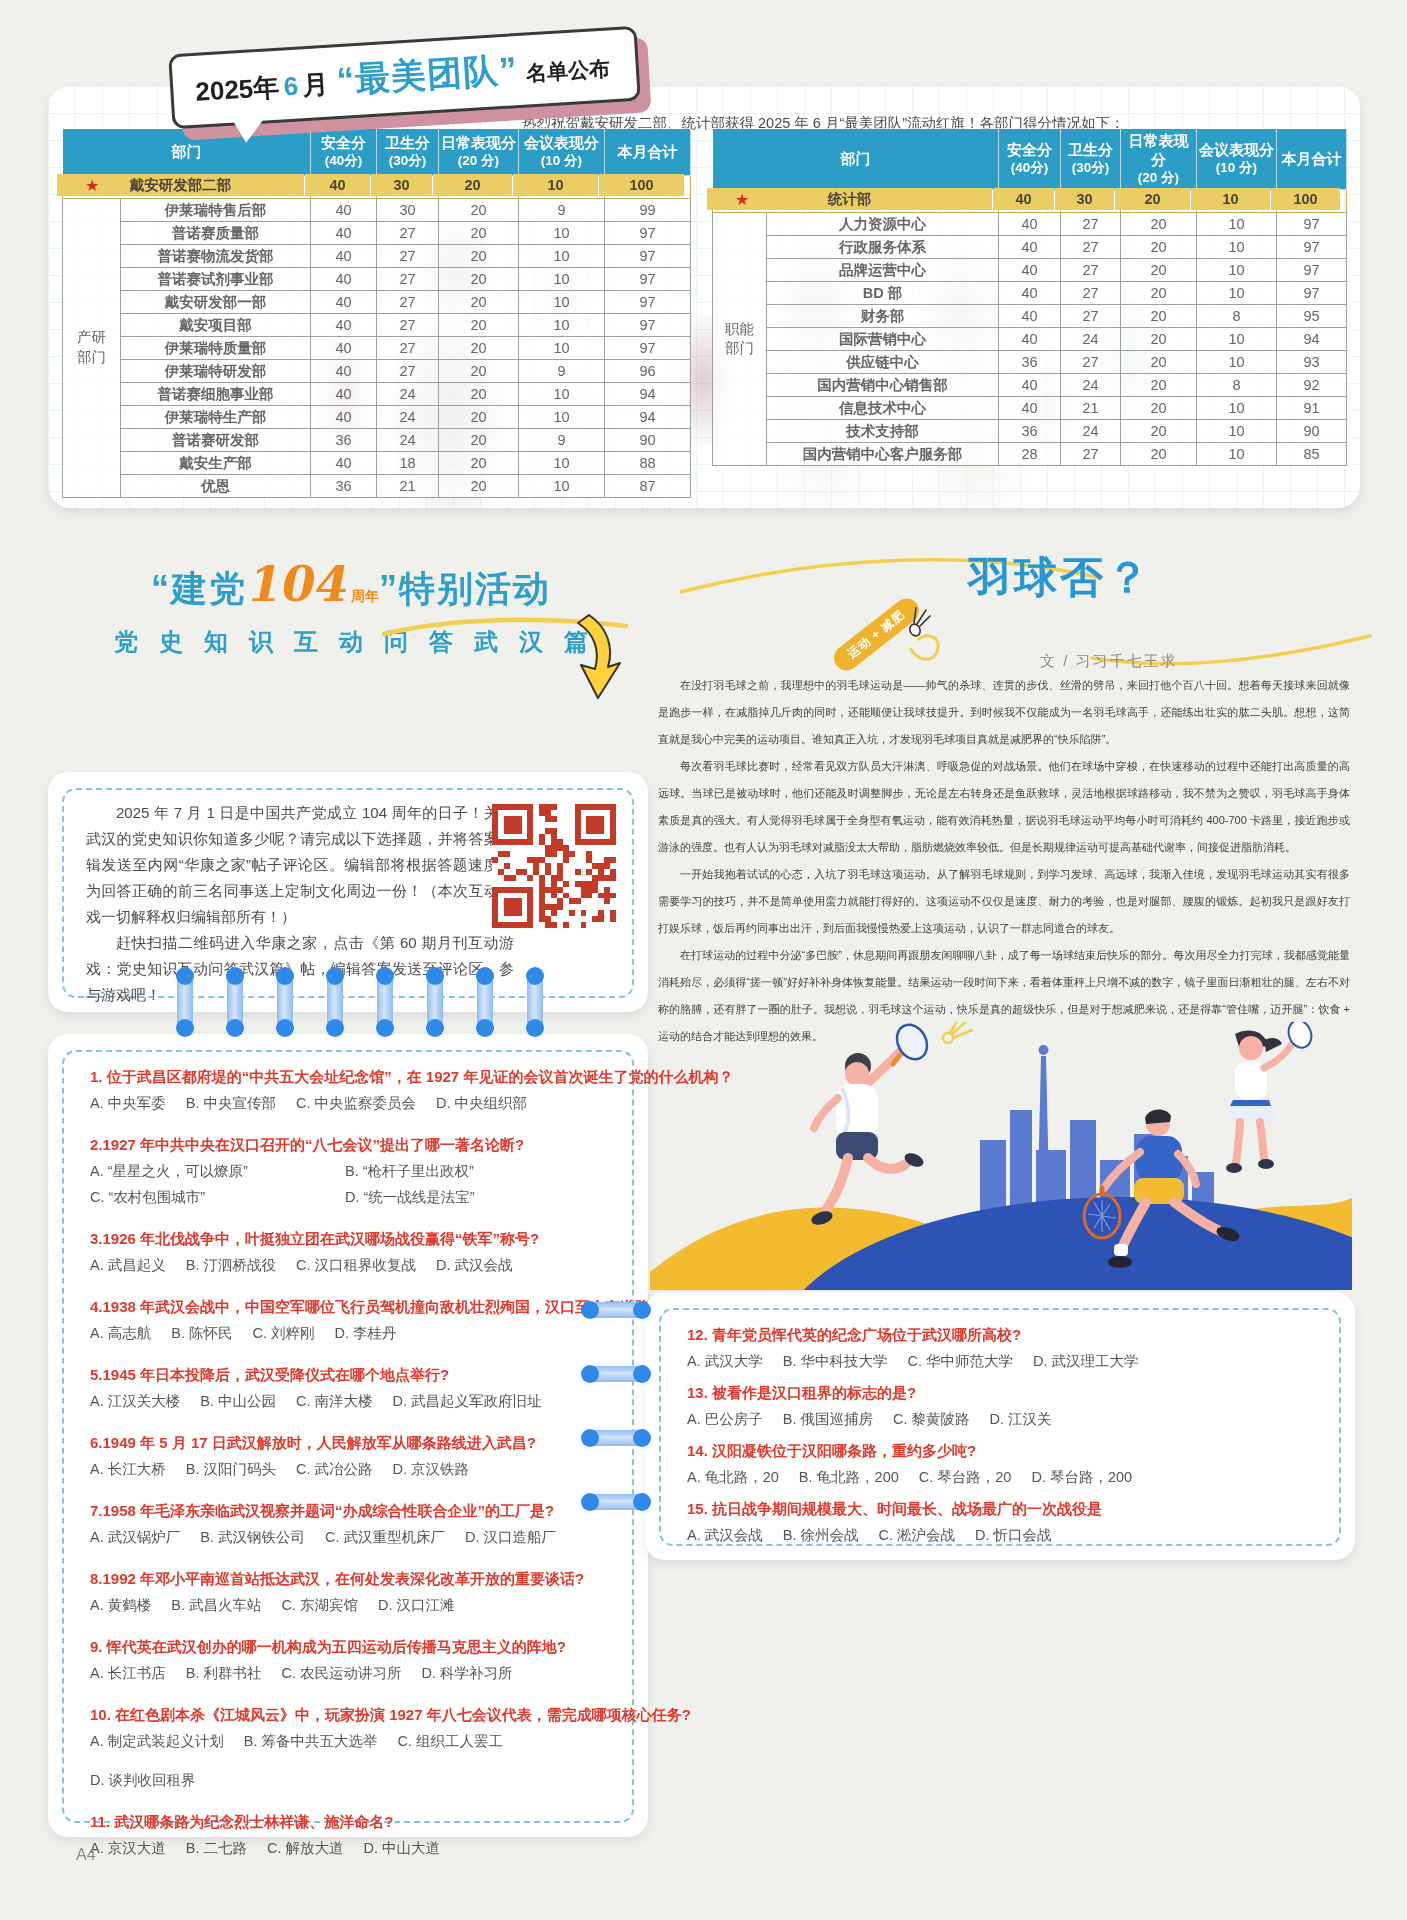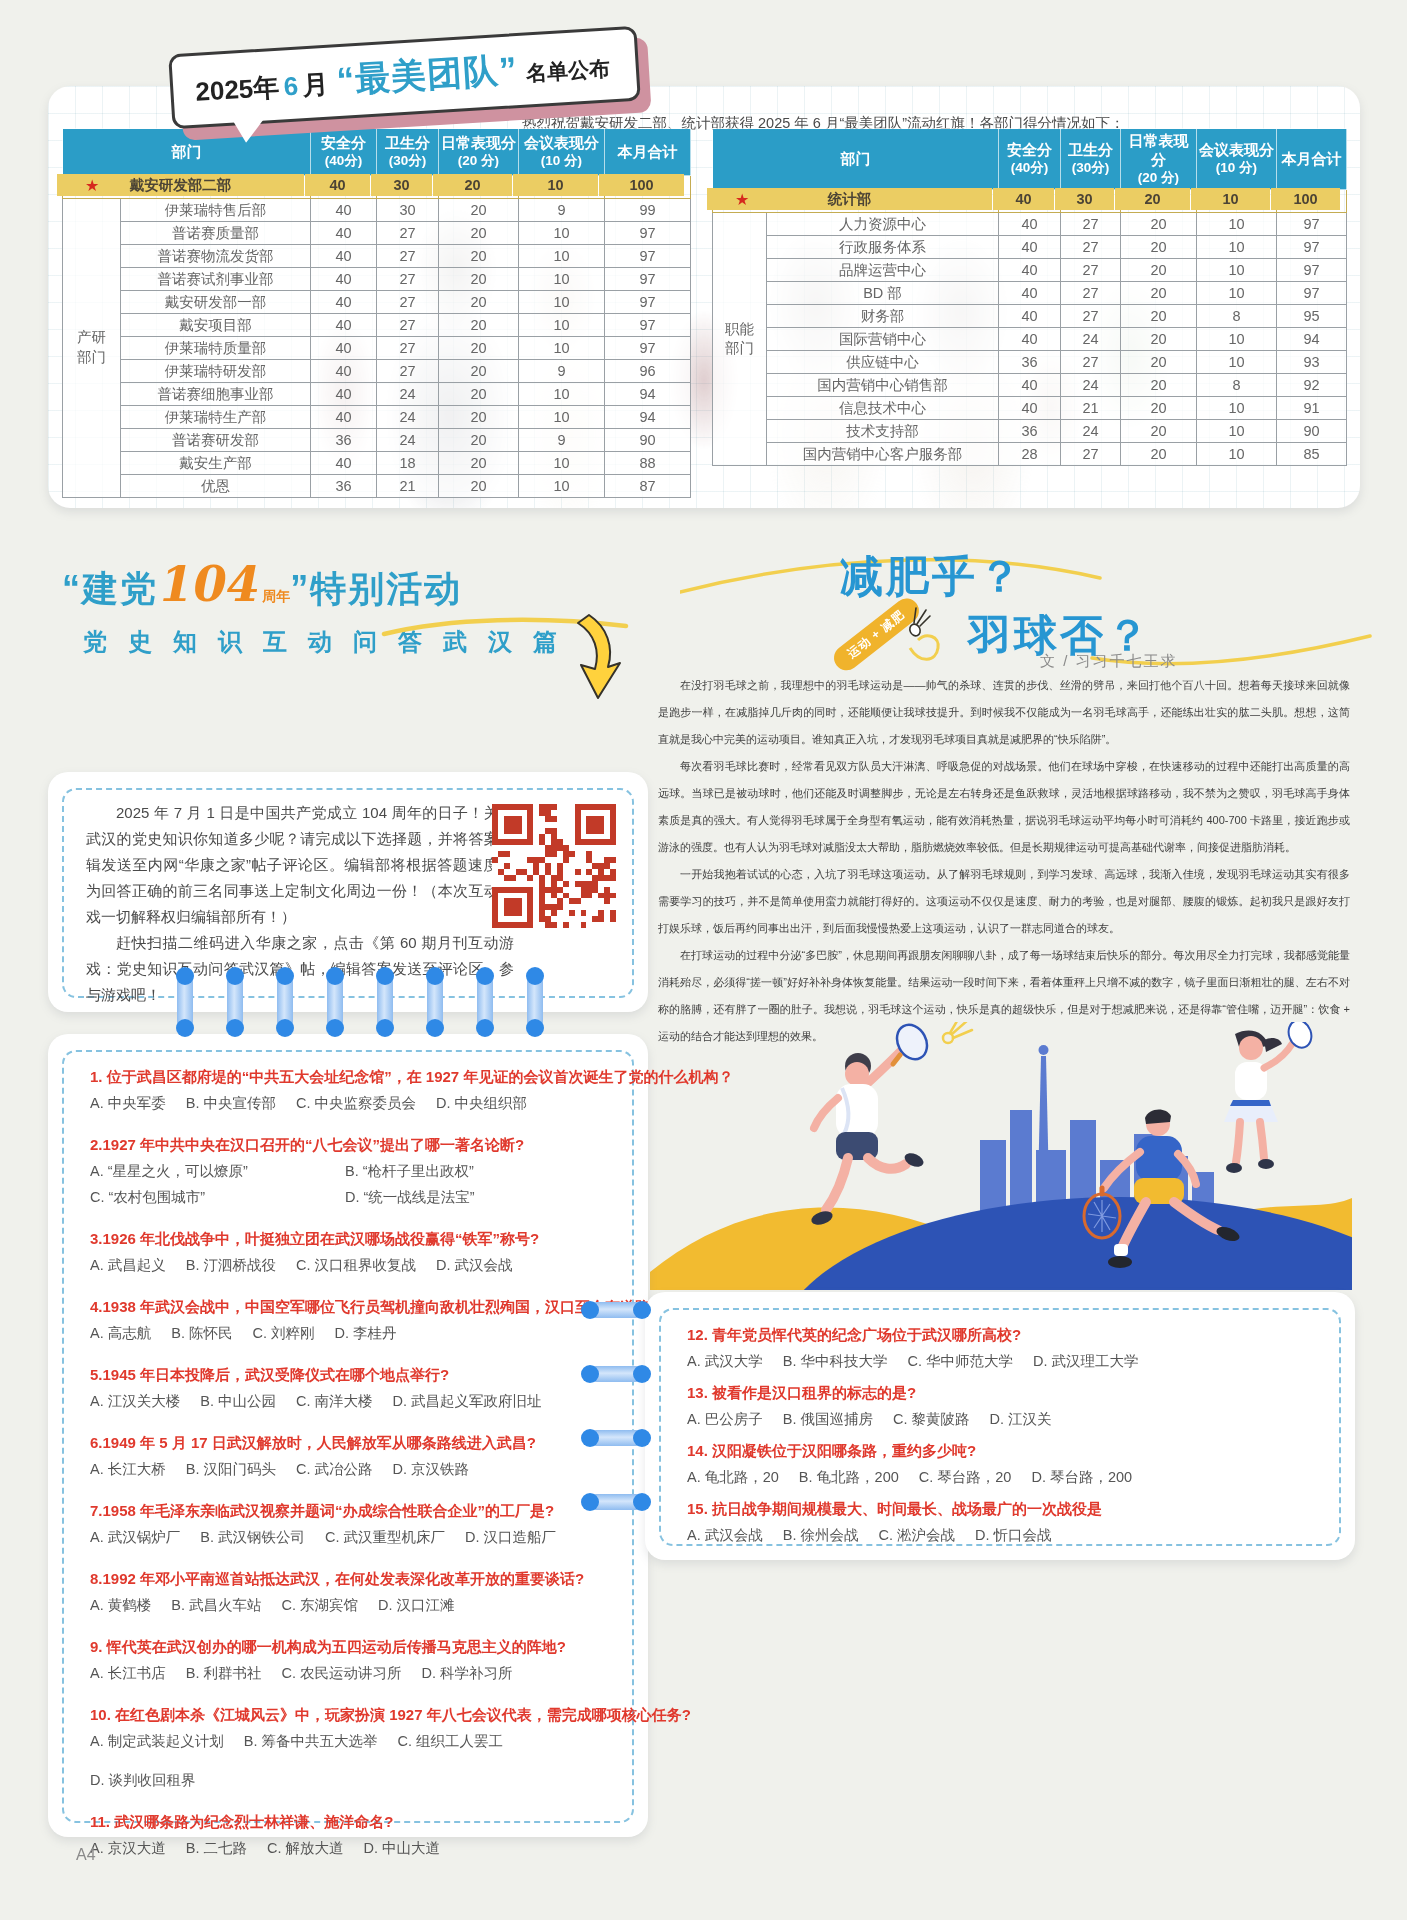--- a/index.html
+++ b/index.html
@@ -35,28 +35,28 @@
   .bn-suffix{font-size:21px;font-weight:bold;color:#222;}
   .announcement{position:absolute;left:522px;top:114px;width:826px;font-size:14.5px;color:#4a4a4a;white-space:nowrap;z-index:3;}
   
   .tbl-wrap{position:absolute;top:128px;z-index:3;}
   .tbl-left{left:62px;width:628px;}
   .tbl-right{left:712px;width:634px;}
   table.score{border-collapse:collapse;table-layout:fixed;width:100%;border:1px solid #8f969b;}
   table.score th{background:#2b9dc7;color:#fff;font-size:15px;font-weight:bold;padding:3px 1px;border:1px solid rgba(255,255,255,.65);line-height:1.25;height:40px;}
   table.score th .th-sub{font-size:13.5px;font-weight:bold;}
   table.score td{background:rgba(255,255,255,.72);border:1px solid #9aa0a5;text-align:center;font-size:14.5px;color:#666;height:22px;padding:0 2px;}
-  td.dept-cell{font-size:15px;}
+  td.dept-cell{font-size:15px;font-weight:bold;}
   td.group-cell{font-size:15px;color:#555;line-height:1.35;background:rgba(255,255,255,.8);}
   tr.winner{transform:translate(-6px,-2px);}
   tr.winner td{background:#ebcd63;color:#4c4435;font-weight:bold;border-color:#c4ac52;box-shadow:0 3px 5px rgba(80,70,30,.35);}
   td.winner-cell{position:relative;}
   td.winner-cell .star{position:absolute;left:28px;color:#d6281e;font-size:16px;}
   
-  .sa-title{position:absolute;left:62px;top:556px;width:578px;text-align:left;z-index:4;}
+  .sa-title{position:absolute;left:62px;top:556px;width:578px;text-align:center;z-index:4;}
   .sa-l1{font-size:36px;font-weight:bold;color:#2f9fc9;letter-spacing:2px;}
   .sa-num{font-size:48px;font-weight:bold;font-style:italic;color:#ef8a1f;font-family:"DejaVu Serif",serif;margin:0 2px;}
   .sa-zhou{font-size:14px;font-weight:bold;color:#ef8a1f;}
   .sa-sub{margin-top:12px;font-size:24px;font-weight:bold;color:#2f9fc9;letter-spacing:21px;text-indent:21px;white-space:nowrap;}
   .sa-swoosh{position:absolute;right:10px;top:58px;}
   .arrow-doodle{position:absolute;left:563px;top:612px;z-index:6;}
   
   .bm-title{position:absolute;left:770px;top:548px;width:580px;z-index:4;}
   .bm-strings{position:absolute;left:-90px;top:-8px;z-index:0;}
   .bm-l1{display:block;margin-left:70px;font-size:43px;font-weight:bold;color:#2796d2;letter-spacing:3px;position:relative;z-index:1;}
@@ -413,21 +413,20 @@
 <svg class="arrow-doodle" width="60" height="92" viewBox="0 0 60 92">
   <path d="M26 3 C 44 15 51 35 45 55 L 57 51 L 35 86 L 18 53 L 32 57 C 37 39 32 22 15 11 Z" fill="#ffd23d" stroke="#35322a" stroke-width="2" stroke-linejoin="round"></path>
 </svg>
 
 <div class="bm-title">
   <svg class="bm-strings" width="700" height="150" viewBox="0 0 700 150">
     <path d="M0 52 C 150 14 300 10 420 38" stroke="#f2cf4e" stroke-width="3.5" fill="none" stroke-linecap="round"></path>
     <path d="M230 108 C 240 124 256 122 258 108 C 260 96 246 92 238 100" stroke="#f2cf4e" stroke-width="3" fill="none"></path>
     <path d="M412 118 C 500 132 600 118 690 96" stroke="#f2cf4e" stroke-width="3.5" fill="none" stroke-linecap="round"></path>
   </svg>
-  <span class="bm-l1">减肥乎？</span>
   <span class="bm-l2">羽球否？</span>
   <span class="bm-badge">运动 + 减肥</span>
   <svg class="bm-shuttle" width="30" height="34" viewBox="0 0 30 34">
     <ellipse cx="13" cy="26" rx="5" ry="6" fill="#fff" stroke="#35322a" stroke-width="1.6" transform="rotate(-24 13 26)"></ellipse>
     <path d="M15 20 L 24 6 M12 19 L 14 4 M18 22 L 28 12" stroke="#35322a" stroke-width="1.6" fill="none" stroke-linecap="round"></path>
   </svg>
   <span class="bm-author">文 / 习习千七王求</span>
 </div>
 
 <div class="bm-article">

